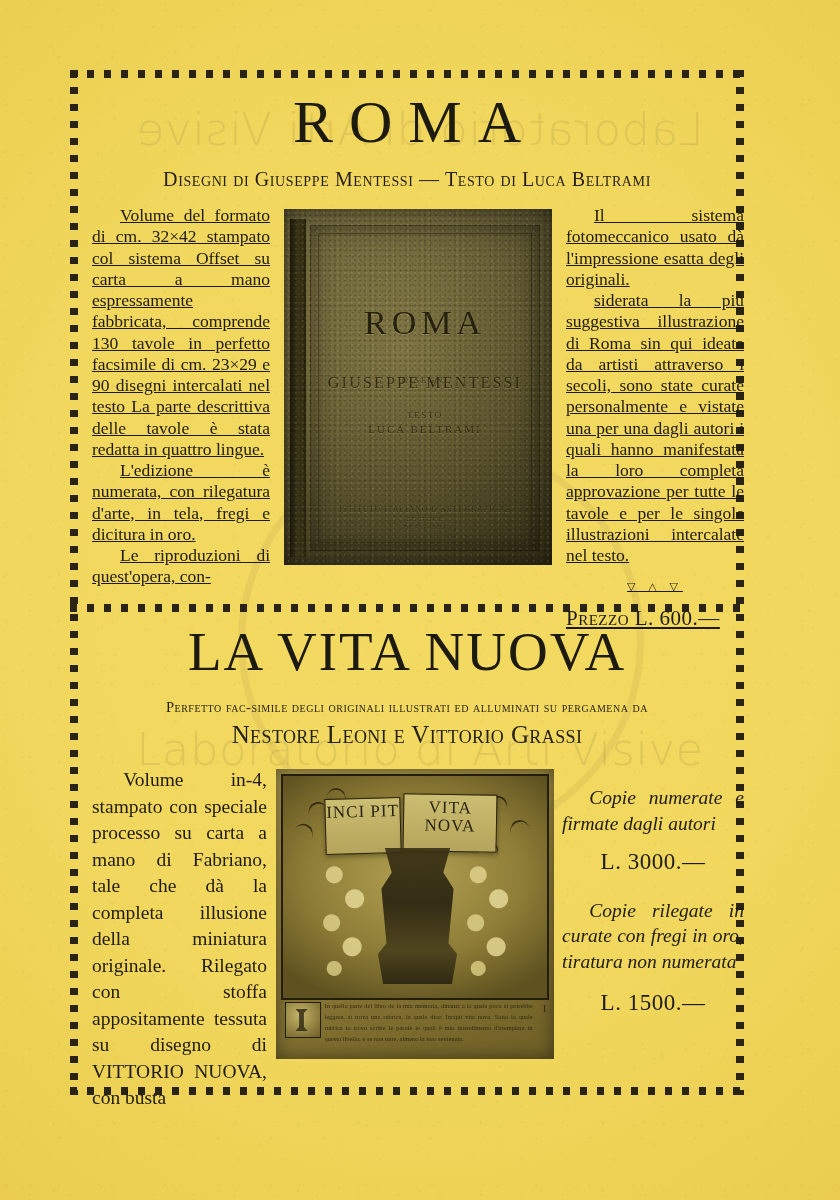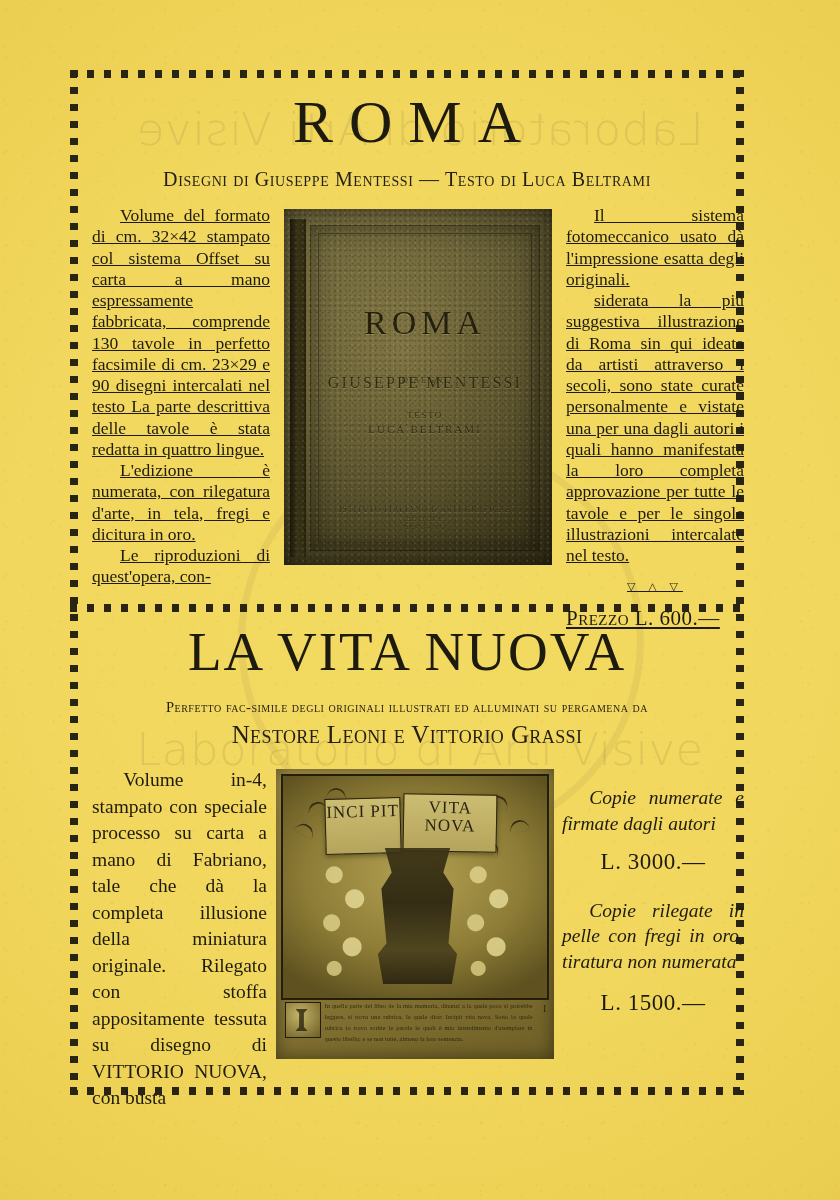--- a/index.html
+++ b/index.html
@@ -421,20 +421,20 @@
           </div>
 
         </div>
       </div>
 
       <div class="col-text" id="vita-right">
 
         <div class="italic-note" style="margin-top:18px;">Copie numerate e firmate dagli autori</div>
         <div class="price-plain" style="margin-top:10px;">L. 3000.—</div>
 
-        <div class="italic-note" style="margin-top:20px;">Copie rilegate in pelle con fregi in oro, tiratura non numerata</div>
+        <div class="italic-note" style="margin-top:20px;">Copie rilegate in curate con fregi in oro, tiratura non numerata</div>
         <div class="price-plain" style="margin-top:12px;">L. 1500.—</div>
       </div>
 
     </div>
   </div>
 
 </div>
 
 </body></html>

